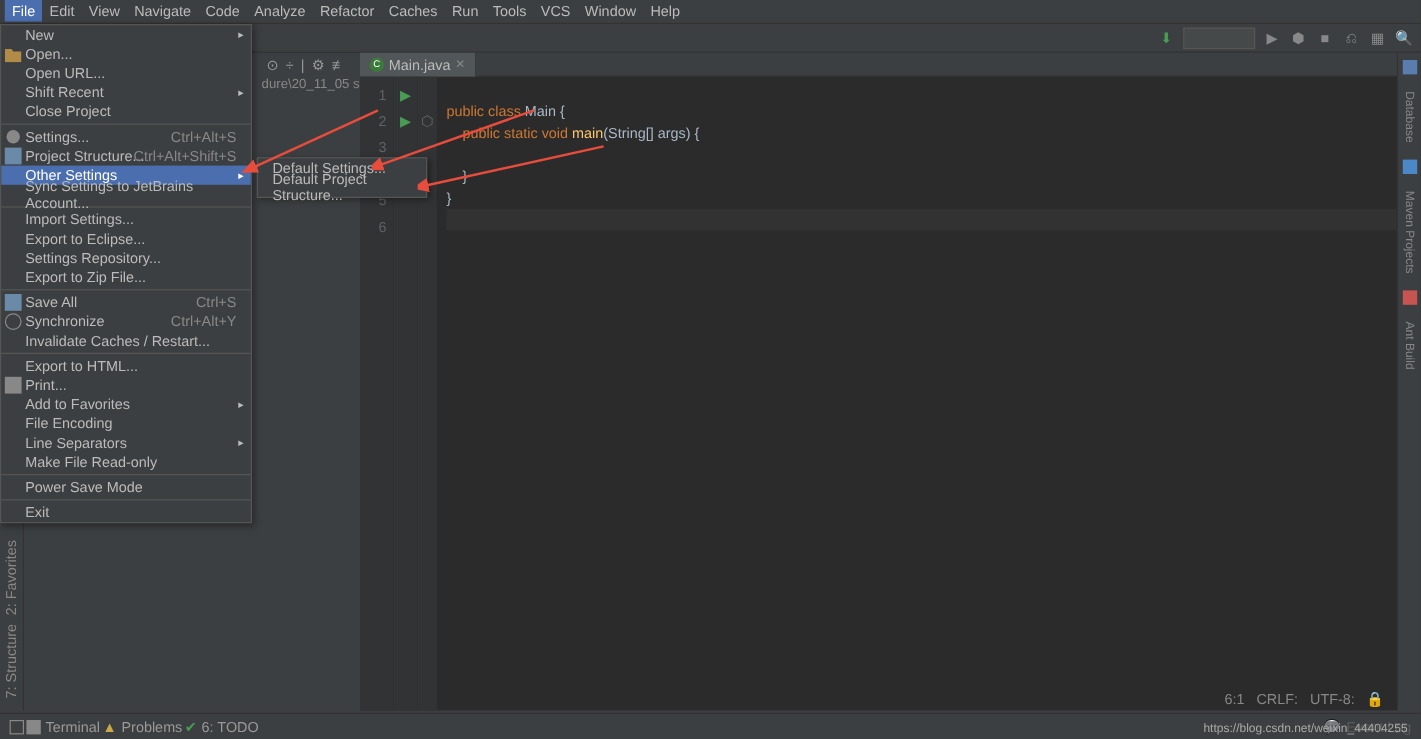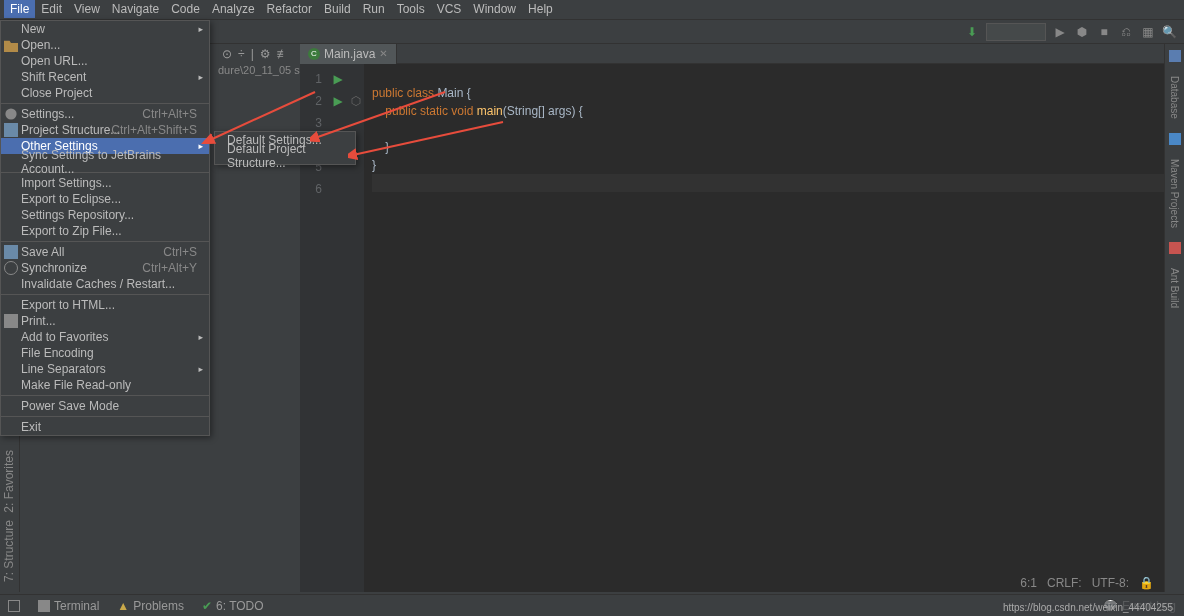--- a/index.html
+++ b/index.html
@@ -46,42 +46,42 @@
 .file-menu .mi .ic { position: absolute; left: 3px; width: 14px; height: 14px; }
 .file-menu .sep { height: 1px; background: #555; margin: 2px 0; }
 .folder-ic { background: #b28b48;  clip-path: polygon(0 20%, 40% 20%, 50% 35%, 100% 35%, 100% 100%, 0 100%); }
 
 .submenu { position: absolute; top: 131px; left: 214px; width: 142px; background: #3c3f41; border: 1px solid #555; box-shadow: 2px 2px 6px rgba(0,0,0,.4); z-index: 101; }
 .submenu .mi { height: 16px; display: flex; align-items: center; padding: 0 12px; }
 
 .left-vert { position: absolute; left: 2px; bottom: 40px; writing-mode: vertical-rl; transform: rotate(180deg); color: #888; font-size: 10px; }
 .left-vert2 { position: absolute; left: 2px; top: 450px; writing-mode: vertical-rl; transform: rotate(180deg); color: #888; font-size: 10px; }
 
-.statusbar { position: absolute; bottom: 0; left: 0; right: 0; height: 22px; background: #3c3f41; border-top: 1px solid #323232; display: flex; align-items: center; padding: 0 8px; gap: 18px; }
+.statusbar { position: absolute; bottom: 0; left: 0; right: 0; height: 22px; background: #3c3f41; border-top: 1px solid #323232; display: flex; align-items: center; padding: 0 8px; gap: 2px; }
 .statusbar .sb-item { display: flex; align-items: center; gap: 4px; color: #999; }
 .statusbar .spacer { flex: 1; }
 .sb-icon { width: 12px; height: 12px; display: inline-block; }
 .url-overlay { position: absolute; bottom: 2px; right: 8px; font-size: 10px; color: #aaa; background: rgba(60,63,65,.7); padding: 1px 3px; }
 
 .status-right { display: flex; align-items: center; gap: 10px; color: #888; }
 
 svg.arrow-annotation { position: absolute; pointer-events: none; z-index: 200; }
 </style>
 </head>
 <body>
 
 <div class="menubar">
   <div class="menubar-item active"><span>File</span></div>
   <div class="menubar-item"><span>Edit</span></div>
   <div class="menubar-item"><span>View</span></div>
   <div class="menubar-item"><span>Navigate</span></div>
   <div class="menubar-item"><span>Code</span></div>
   <div class="menubar-item"><span>Analyze</span></div>
   <div class="menubar-item"><span>Refactor</span></div>
-  <div class="menubar-item"><span>Build</span></div>
+  <div class="menubar-item"><span>Caches</span></div>
   <div class="menubar-item"><span>Run</span></div>
   <div class="menubar-item"><span>Tools</span></div>
   <div class="menubar-item"><span>VCS</span></div>
   <div class="menubar-item"><span>Window</span></div>
   <div class="menubar-item"><span>Help</span></div>
 </div>
 
 <div class="toolbar-row">
   <span class="toolbar-icon" style="color:#499c54">⬇</span>
   <div class="toolbar-combo"></div>

